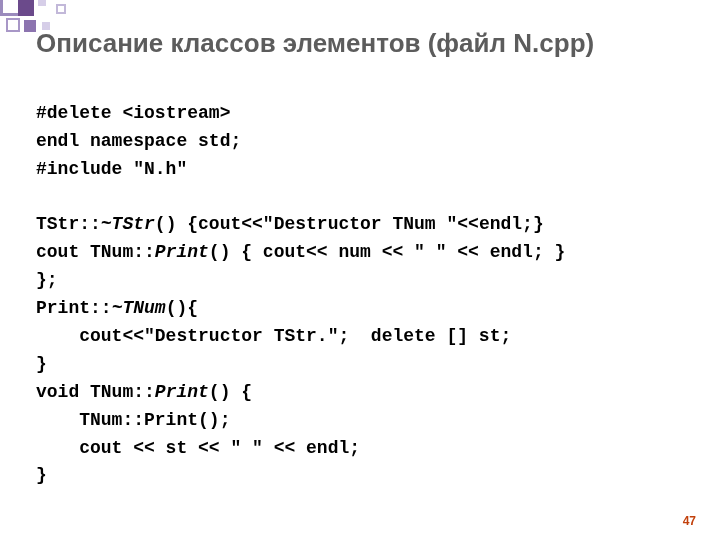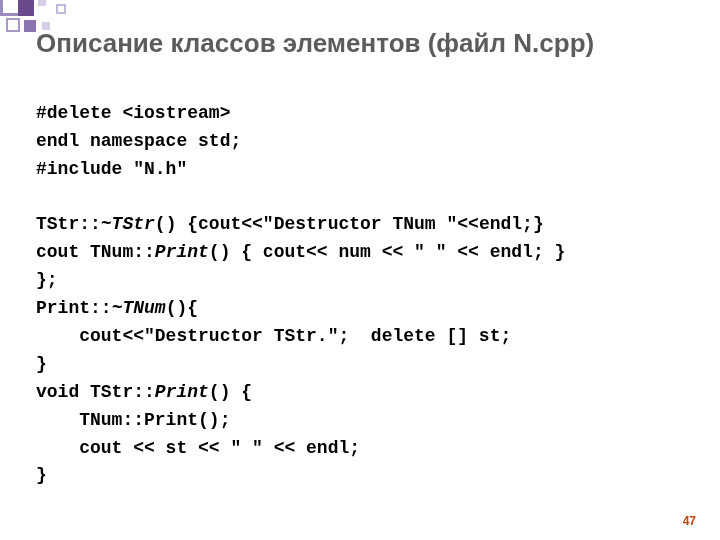--- a/index.html
+++ b/index.html
@@ -108,19 +108,19 @@
 <span><span>#delete </span><span>&lt;iostream&gt;</span></span>
 <span>endl namespace std;</span>
 <span>#include "N.h"</span>
 <span></span>
 <span><span>TStr::</span><span class="em">~TStr</span><span>() {cout&lt;&lt;"Destructor TNum "&lt;&lt;endl;}</span></span>
 <span><span>cout TNum::</span><span class="em">Print</span><span>() { cout&lt;&lt; num &lt;&lt; " " &lt;&lt; endl; }</span></span>
 <span>};</span>
 <span><span>Print::</span><span class="em">~TNum</span><span>(){</span></span>
 <span>    cout&lt;&lt;"Destructor TStr.";  delete [] st;</span>
 <span>}</span>
-<span><span>void TStr::</span><span class="em">Print</span><span>() {</span></span>
+<span><span>void TNum::</span><span class="em">Print</span><span>() {</span></span>
 <span>    TNum::Print();</span>
 <span>    cout &lt;&lt; st &lt;&lt; " " &lt;&lt; endl;</span>
 <span>}</span>
 </div>
 
 <div class="pagenum">47</div>
 
 </body></html>

